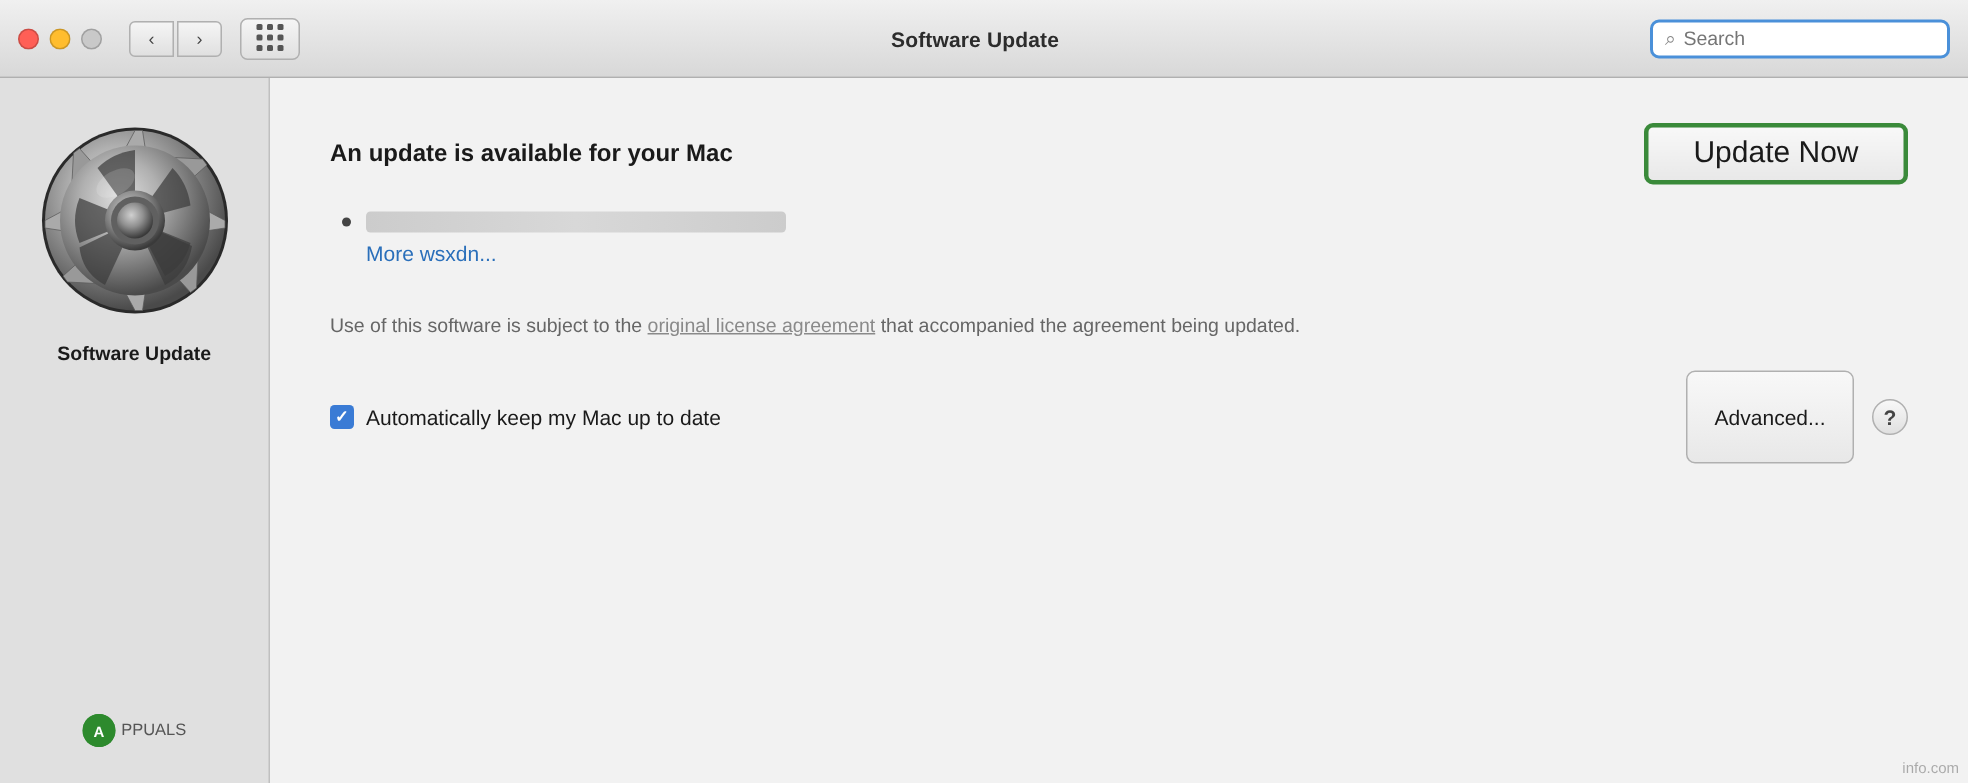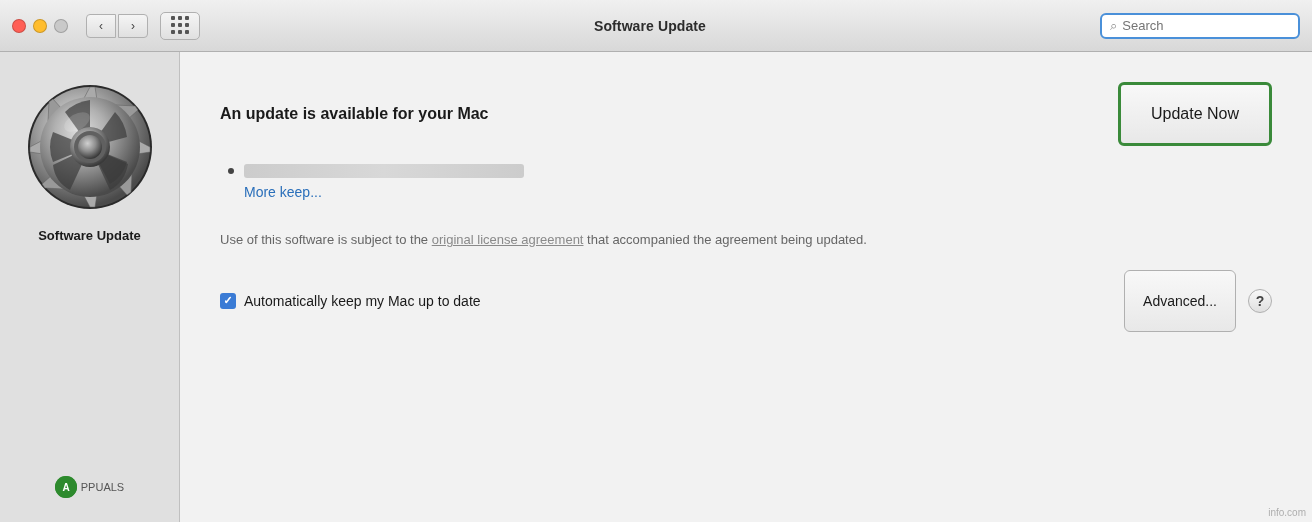--- a/index.html
+++ b/index.html
@@ -206,22 +206,22 @@
     .update-title {
       font-size: 16px;
       font-weight: 700;
       color: #1a1a1a;
     }
 
     .update-now-btn {
       background: linear-gradient(to bottom, #f8f8f8, #e8e8e8);
       border: 3px solid #3a8a3a;
       border-radius: 6px;
-      padding: 20px 30px;
-      font-size: 16px;
+      padding: 6px 30px;
+      font-size: 20px;
       font-weight: 500;
       color: #1a1a1a;
       cursor: pointer;
       white-space: nowrap;
     }
 
     .update-item {
       display: flex;
       align-items: center;
       margin-bottom: 6px;
@@ -449,21 +449,21 @@
     <div class="update-header">
       <div class="update-title">An update is available for your Mac</div>
       <button class="update-now-btn">Update Now</button>
     </div>
 
     <div class="update-item">
       <div class="bullet"></div>
       <div class="update-item-text-blur"></div>
     </div>
 
-    <a class="more-info-link" href="#">More keep...</a>
+    <a class="more-info-link" href="#">More wsxdn...</a>
 
     <div class="license-text">
       <span>Use of this software is subject to the </span><span class="license-link">original license agreement</span><span> that accompanied the agreement being updated.</span>
     </div>
 
     <div class="bottom-bar">
       <div class="checkbox-wrapper">
         <div class="checkbox">
           <span class="checkbox-check">✓</span>
         </div>

